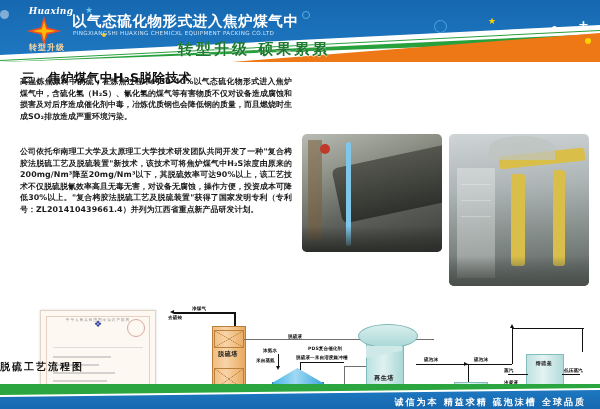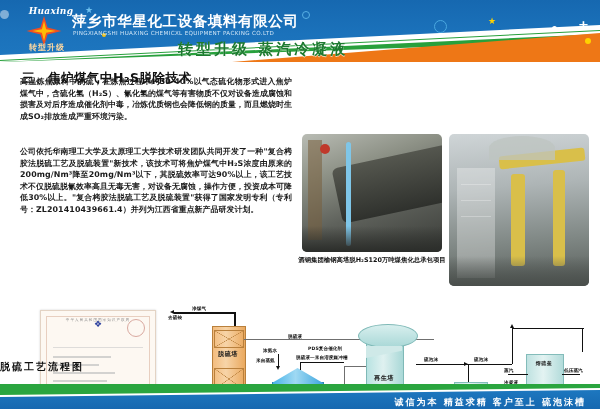--- a/index.html
+++ b/index.html
@@ -168,40 +168,39 @@
       <div class="logo-en">Huaxing</div>
       <svg class="logo-star" viewBox="0 0 100 86">
         <polygon points="50,0 60,33 100,43 60,53 50,86 40,53 0,43 40,33" fill="#f04e23"></polygon>
         <polygon points="50,14 56,38 84,43 56,48 50,72 44,48 16,43 44,38" fill="#ffd100" opacity=".85"></polygon>
       </svg>
       <div class="logo-cn">转型升级</div>
     </div>
 
     <div class="star-small">★</div>
     <div class="dot-y"></div>
-    <div class="co-name">萍乡市华星化工设备填料有限公司</div>
+    <div class="co-name">以气态硫化物形式进入焦炉煤气中</div>
     <div class="co-en">PINGXIANGSHI HUAXING CHEMICXL EQUIPMENT PACKING CO.LTD</div>
-    <div class="slogan">转型升级  蒸汽冷凝液</div>
+    <div class="slogan">转型升级  硕果累累</div>
   </div>
 
   <div class="content">
 
     <div class="sec-title">三、焦炉煤气中H₂S脱除技术</div>
     <div class="para p1">高温炼焦原料中的硫，在炼焦过程中约30-40%以气态硫化物形式进入焦炉煤气中，含硫化氢（H₂S）、氰化氢的煤气等有害物质不仅对设备造成腐蚀和损害及对后序造成催化剂中毒，冶炼优质钢也会降低钢的质量，而且燃烧时生成SO₂排放造成严重环境污染。</div>
     <div class="para p2">公司依托华南理工大学及太原理工大学技术研发团队共同开发了一种"复合栲胶法脱硫工艺及脱硫装置"新技术，该技术可将焦炉煤气中H₂S浓度由原来的200mg/Nm³降至20mg/Nm³以下，其脱硫效率可达90%以上，该工艺技术不仅脱硫脱氰效率高且无毒无害，对设备无腐蚀，操作方便，投资成本可降低30%以上。"复合栲胶法脱硫工艺及脱硫装置"获得了国家发明专利（专利号：ZL201410439661.4）并列为江西省重点新产品研发计划。</div>
 
     <div class="photo ph1">
       <div class="duct" style="left:34px;top:22px;width:118px;height:56px;transform:rotate(-12deg);
            background:linear-gradient(180deg,#55574f,#2f312d);"></div>
       <div class="steelcol" style="left:6px;top:6px;width:14px;height:100px;background:rgba(120,95,60,.55);"></div>
       <div class="pipe" style="left:44px;top:8px;width:5px;height:104px;background:#7fc6e8;"></div>
       <div style="position:absolute;left:18px;top:10px;width:10px;height:10px;border-radius:50%;background:#c0392b;"></div>
       <div style="position:absolute;left:0;bottom:0;width:100%;height:26px;background:linear-gradient(180deg,rgba(60,62,58,0),#2b2d2a);"></div>
     </div>
-    <div class="cap cap1">酒钢集团榆钢高塔脱H₂S120万吨煤焦化总承包项目</div>
 
     <div class="photo ph2">
       <div class="pipe" style="left:50px;top:18px;width:86px;height:13px;transform:rotate(-6deg);"></div>
       <div class="pipe" style="left:62px;top:40px;width:14px;height:92px;"></div>
       <div class="pipe" style="left:104px;top:36px;width:12px;height:96px;"></div>
       <div class="steelcol" style="left:8px;top:34px;width:38px;height:110px;background:rgba(255,255,255,.30);"></div>
       <div class="steelcol" style="left:12px;top:50px;width:30px;height:1.4px;"></div>
       <div class="steelcol" style="left:12px;top:66px;width:30px;height:1.4px;"></div>
       <div class="steelcol" style="left:12px;top:82px;width:30px;height:1.4px;"></div>
       <div style="position:absolute;left:40px;top:2px;width:66px;height:24px;border-radius:50% 50% 0 0;background:rgba(190,196,192,.75);"></div>
@@ -319,16 +318,16 @@
       <div class="arw arw-u" style="left:342px;top:18px;"></div>
     </div>
 
     <div class="flow-cap" style="top:298px;">脱硫工艺流程图</div>
   </div>
 
   <div class="footer">
     <div class="ft-green"></div>
     <div class="ft-white"></div>
     <div class="ft-blue"></div>
-    <div class="ft-text">诚信为本  精益求精  客户至上  硫泡沫槽</div>
+    <div class="ft-text">诚信为本  精益求精  硫泡沫槽  全球品质</div>
   </div>
 
 </div>
 
 </body></html>

